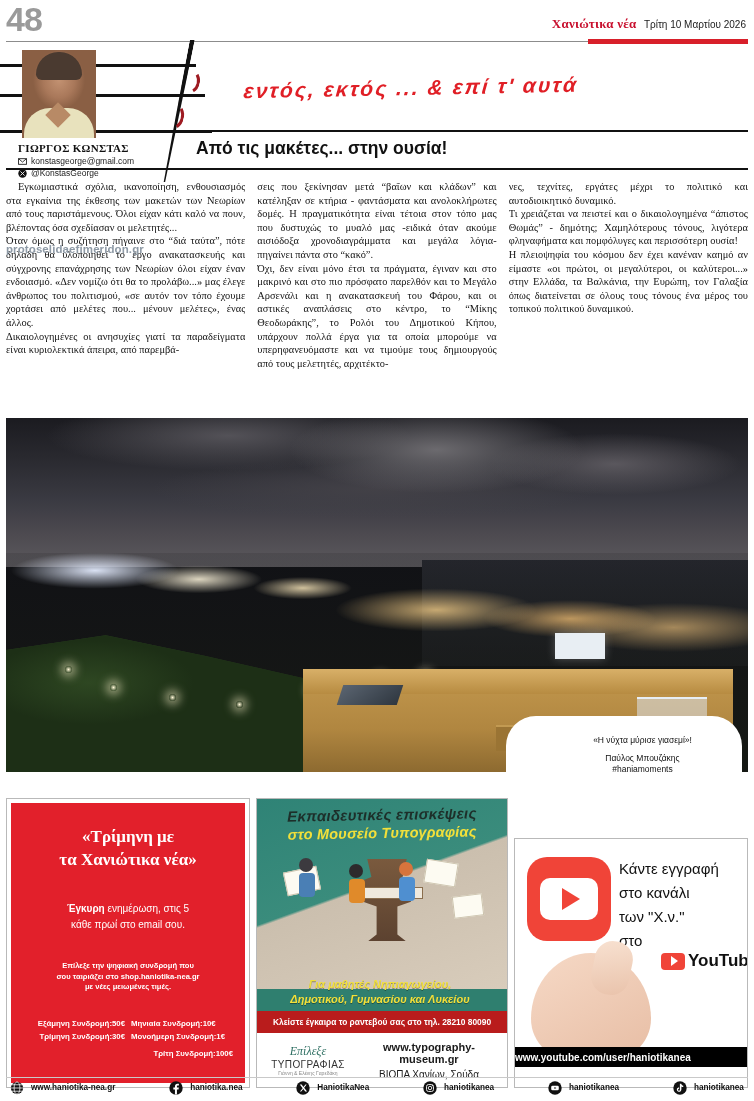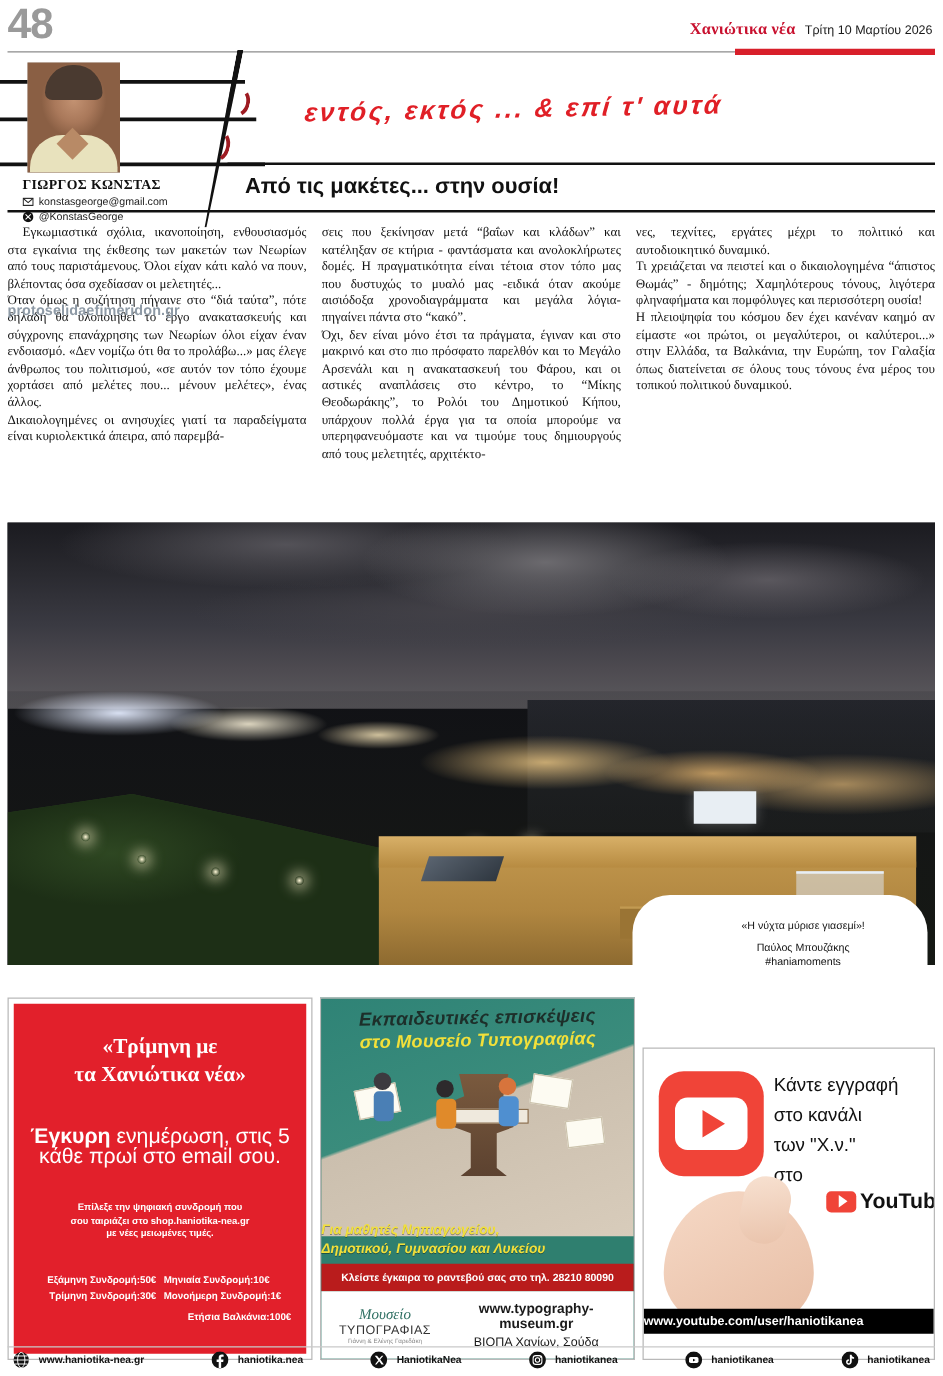--- a/index.html
+++ b/index.html
@@ -256,21 +256,21 @@
     display:flex; flex-direction:column; align-items:center;
     padding: 22px 12px 14px;
   }
   .ad-red-title {
     font-family: "Liberation Serif", serif;
     font-size: 17px; font-weight: 700; color:#fff; text-align:center;
     line-height: 23px;
   }
   .ad-red-sub {
     margin-top: 30px; font-family: "Liberation Sans", sans-serif;
-    font-size: 17px; color:#fff; text-align:center; line-height: 16px;
+    font-size: 10px; color:#fff; text-align:center; line-height: 16px;
   }
   .ad-red-sub b { font-weight: 700; }
   .ad-red-note {
     margin-top: 28px; font-family: "Liberation Sans", sans-serif;
     font-size: 7.6px; font-weight:700; color:#fff; text-align:center; line-height: 10.5px;
   }
   .price-grid {
     margin-top: 26px; width: 100%;
     display:grid; grid-template-columns: 1fr 1fr; row-gap: 4px; column-gap: 6px;
     font-family: "Liberation Sans", sans-serif;
@@ -314,21 +314,21 @@
   .kid1 .head { background:#3c3a3f; }
   .kid1 .body { background:#4a7fb5; }
   .kid2 { left: 92px; bottom: 86px; }
   .kid2 .head { background:#2d2a2c; }
   .kid2 .body { background:#e08a2a; }
   .kid3 { left: 142px; bottom: 88px; }
   .kid3 .head { background:#d7743c; }
   .kid3 .body { background:#4f8fd0; }
   .papers { position:absolute; background:#fdfbf2; border:1px solid #ccc3ad; }
   .mus-audience {
-    position:absolute; left:0; right:4px; top: 178px; text-align:left;
+    position:absolute; left:0; right:4px; top: 178px; text-align:center;
     font-family: "Liberation Sans", sans-serif; font-weight:700; font-style: italic;
     font-size: 11px; line-height: 15px; color:#f2e03a;
     text-shadow: 0 1px 0 rgba(0,0,0,.35);
   }
   .mus-band {
     position:absolute; left:0; right:0; top: 212px; height: 22px;
     background:#b91c1c; display:flex; align-items:center; justify-content:center;
   }
   .mus-band span {
     font-family: "Liberation Sans", sans-serif; font-size: 8.4px; font-weight:700; color:#fff;
@@ -550,21 +550,21 @@
         <div class="ad-red-note">
           <div>Επίλεξε την ψηφιακή συνδρομή που</div>
           <div>σου ταιριάζει στο shop.haniotika-nea.gr</div>
           <div>με νέες μειωμένες τιμές.</div>
         </div>
         <div class="price-grid">
           <span>Εξάμηνη Συνδρομή:50€</span>
           <span>Μηνιαία Συνδρομή:10€</span>
           <span>Τρίμηνη Συνδρομή:30€</span>
           <span>Μονοήμερη Συνδρομή:1€</span>
-          <span class="price-full">Ετήσια Βαλκάνια:100€</span>
+          <span class="price-full">Τρίτη Συνδρομή:100€</span>
         </div>
       </div>
     </div>
 
     <div class="ad ad-museum">
       <div class="mus-top">
         <div class="papers" style="left:28px; top:70px; width:34px; height:24px; transform:rotate(-12deg);"></div>
         <div class="papers" style="left:168px; top:62px; width:32px; height:24px; transform:rotate(9deg);"></div>
         <div class="papers" style="left:196px; top:96px; width:30px; height:22px; transform:rotate(-7deg);"></div>
         <div class="press"></div>
@@ -588,21 +588,21 @@
       </div>
       <div class="mus-audience">
         <div>Για μαθητές Νηπιαγωγείου,</div>
         <div>Δημοτικού, Γυμνασίου και Λυκείου</div>
       </div>
       <div class="mus-band">
         <span>Κλείστε έγκαιρα το ραντεβού σας στο τηλ. 28210 80090</span>
       </div>
       <div class="mus-foot">
         <div class="mus-logo">
-          <div class="mus-logo-script">Μουσείο</div>
+          <div class="mus-logo-script">Επίλεξε</div>
           <div class="mus-logo-name">ΤΥΠΟΓΡΑΦΙΑΣ</div>
           <div class="mus-logo-sub">Γιάννη &amp; Ελένης Γαρεδάκη</div>
         </div>
         <div class="mus-foot-right">
           <div class="mus-url">www.typography-museum.gr</div>
           <div class="mus-addr">ΒΙΟΠΑ Χανίων, Σούδα</div>
         </div>
       </div>
     </div>
 

